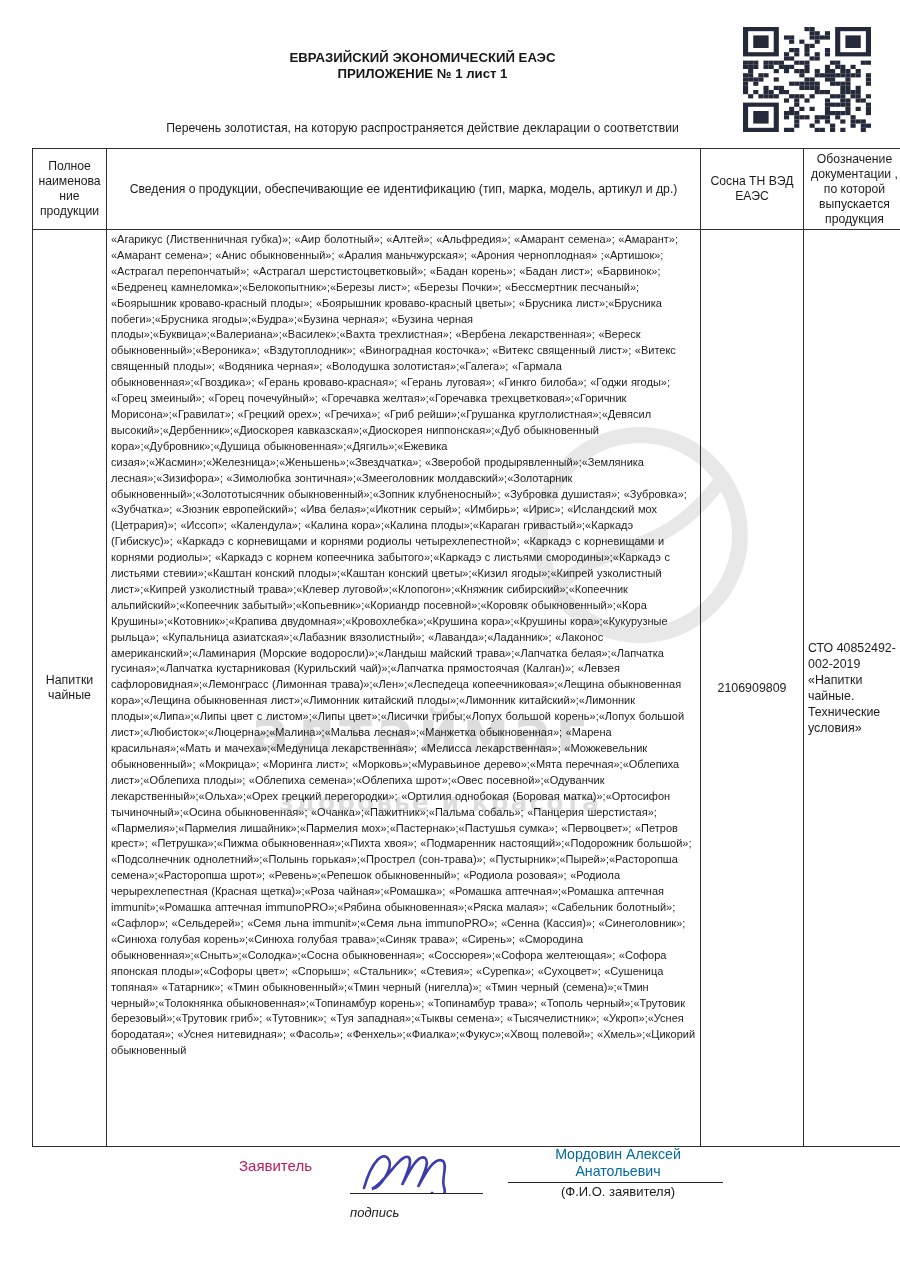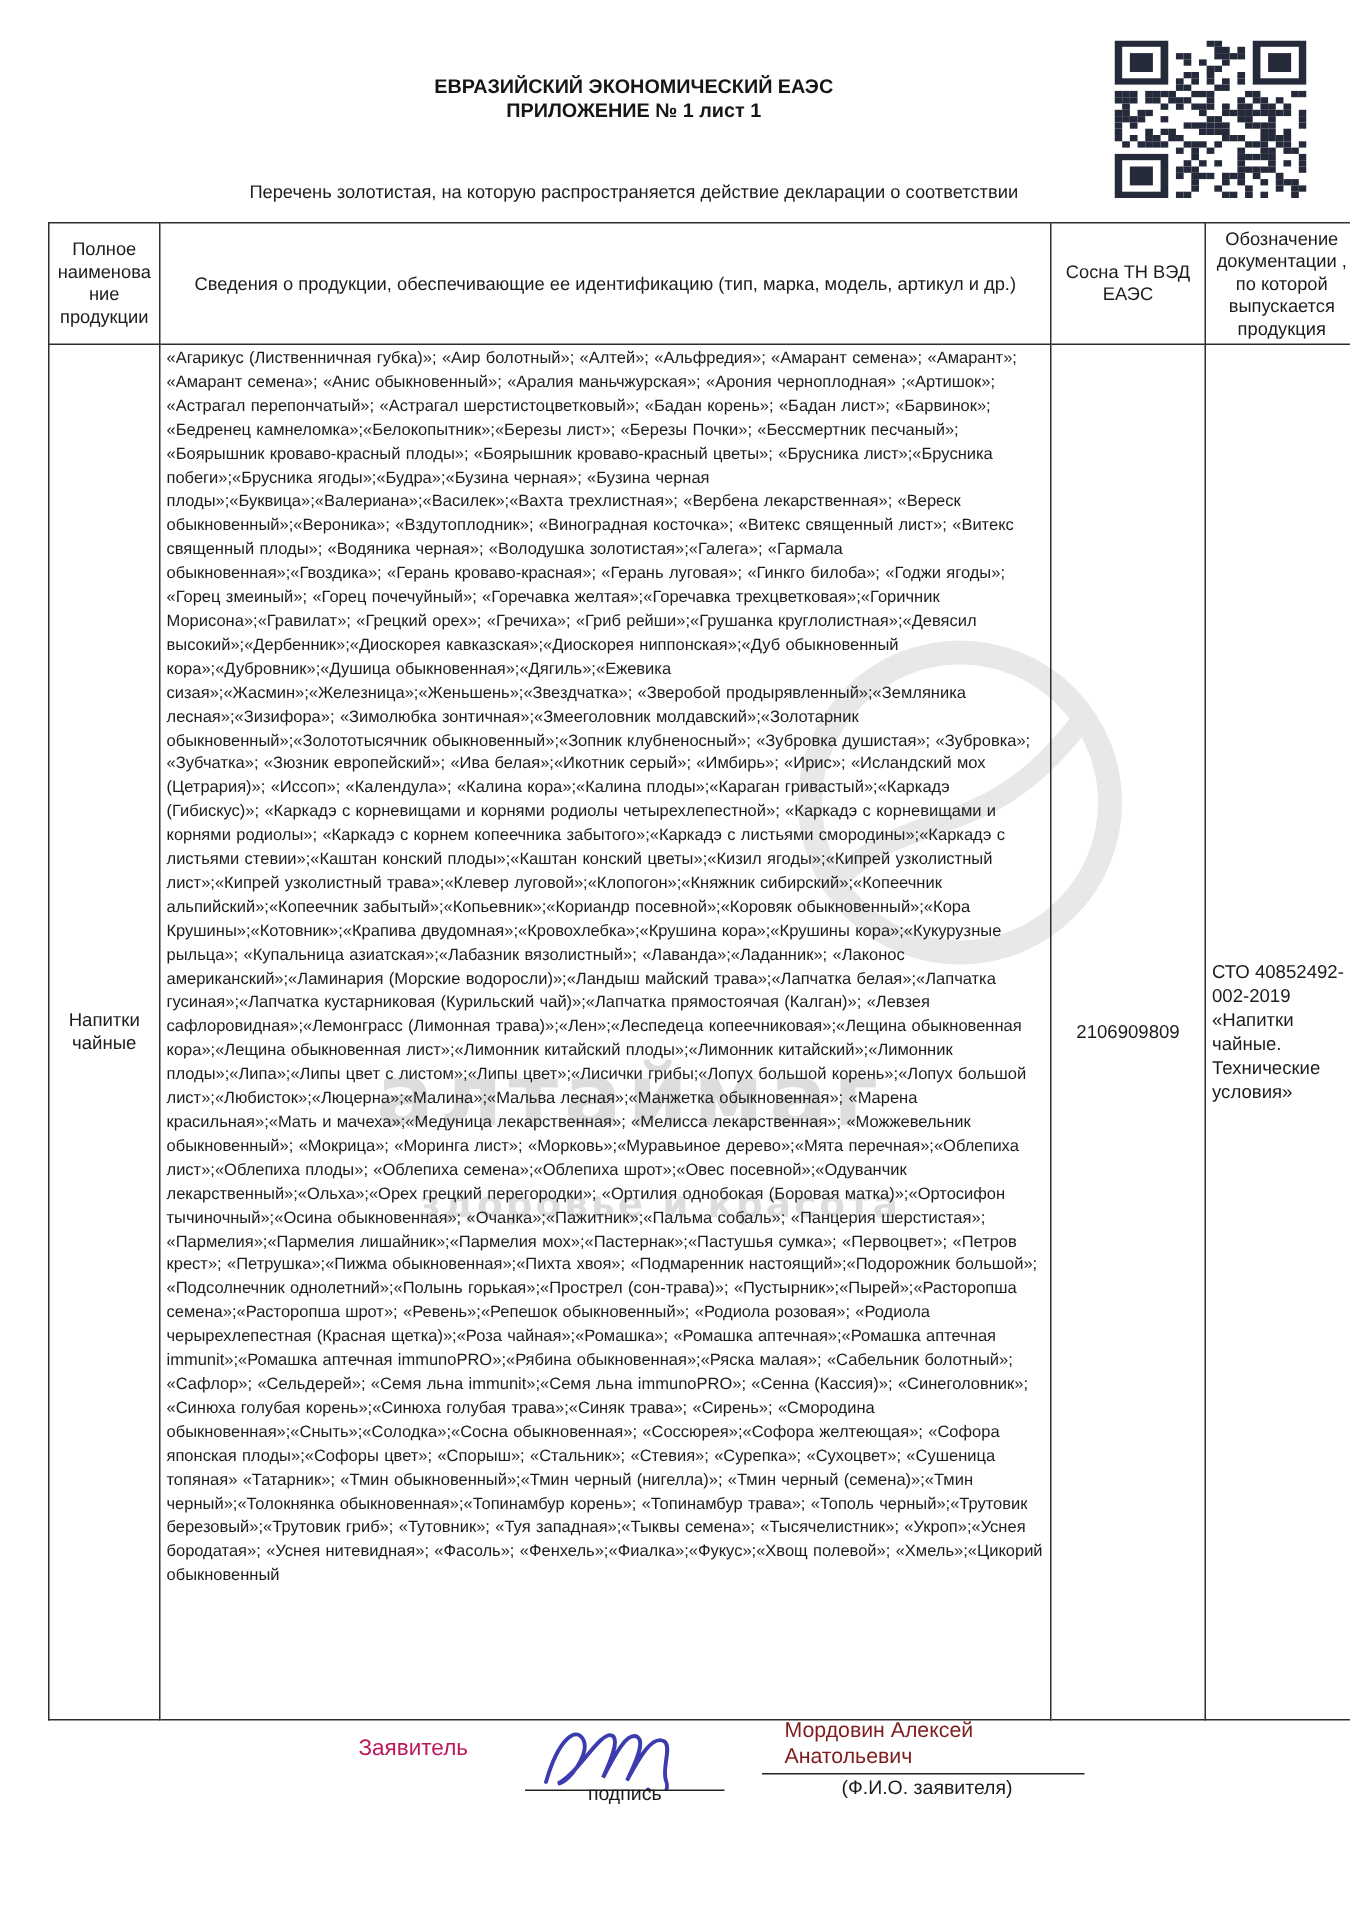--- a/index.html
+++ b/index.html
@@ -45,23 +45,23 @@
     vertical-align:top;text-align:left;font-size:11px;line-height:15.9px;
     height:912px;letter-spacing:0;word-spacing:0.5px;
   }
   td.c3{vertical-align:middle;text-align:center;font-size:12.4px;}
   td.c4{vertical-align:middle;text-align:left;font-size:12.4px;line-height:16px;}
   
   .applicant-label{position:absolute;left:239px;top:1157px;font-size:15px;color:#be185d;}
   .sig-area{position:absolute;left:350px;top:1144px;width:135px;height:70px;}
   .sig-svg{position:absolute;left:8px;top:0;width:120px;height:50px;}
   .sig-line{position:absolute;left:0;top:49px;width:133px;border-bottom:1.5px solid #222;}
-  .sig-caption{position:absolute;left:0;top:44px;width:133px;text-align:center;font-size:13px;}
+  .sig-caption{position:absolute;left:0;top:61px;width:133px;font-size:13px;font-style:italic;}
   .name-area{position:absolute;left:508px;top:1146px;width:220px;}
-  .name-text{width:190px;margin:0 auto;font-size:14.2px;line-height:16.5px;color:#7f1d1d;}
+  .name-text{width:190px;margin:0 auto;text-align:center;font-size:14.2px;line-height:16.5px;color:#0369a1;}
   .name-line{margin-top:3px;width:215px;border-bottom:1.5px solid #222;}
   .name-caption{margin-top:1px;text-align:center;font-size:13px;}
 </style>
 </head>
 <body>
 
 <div class="page">
 
   <svg class="wm wm-ring" viewBox="0 0 240 240">
     <circle cx="120" cy="120" r="100" fill="none" stroke="#555" stroke-width="16"></circle>

